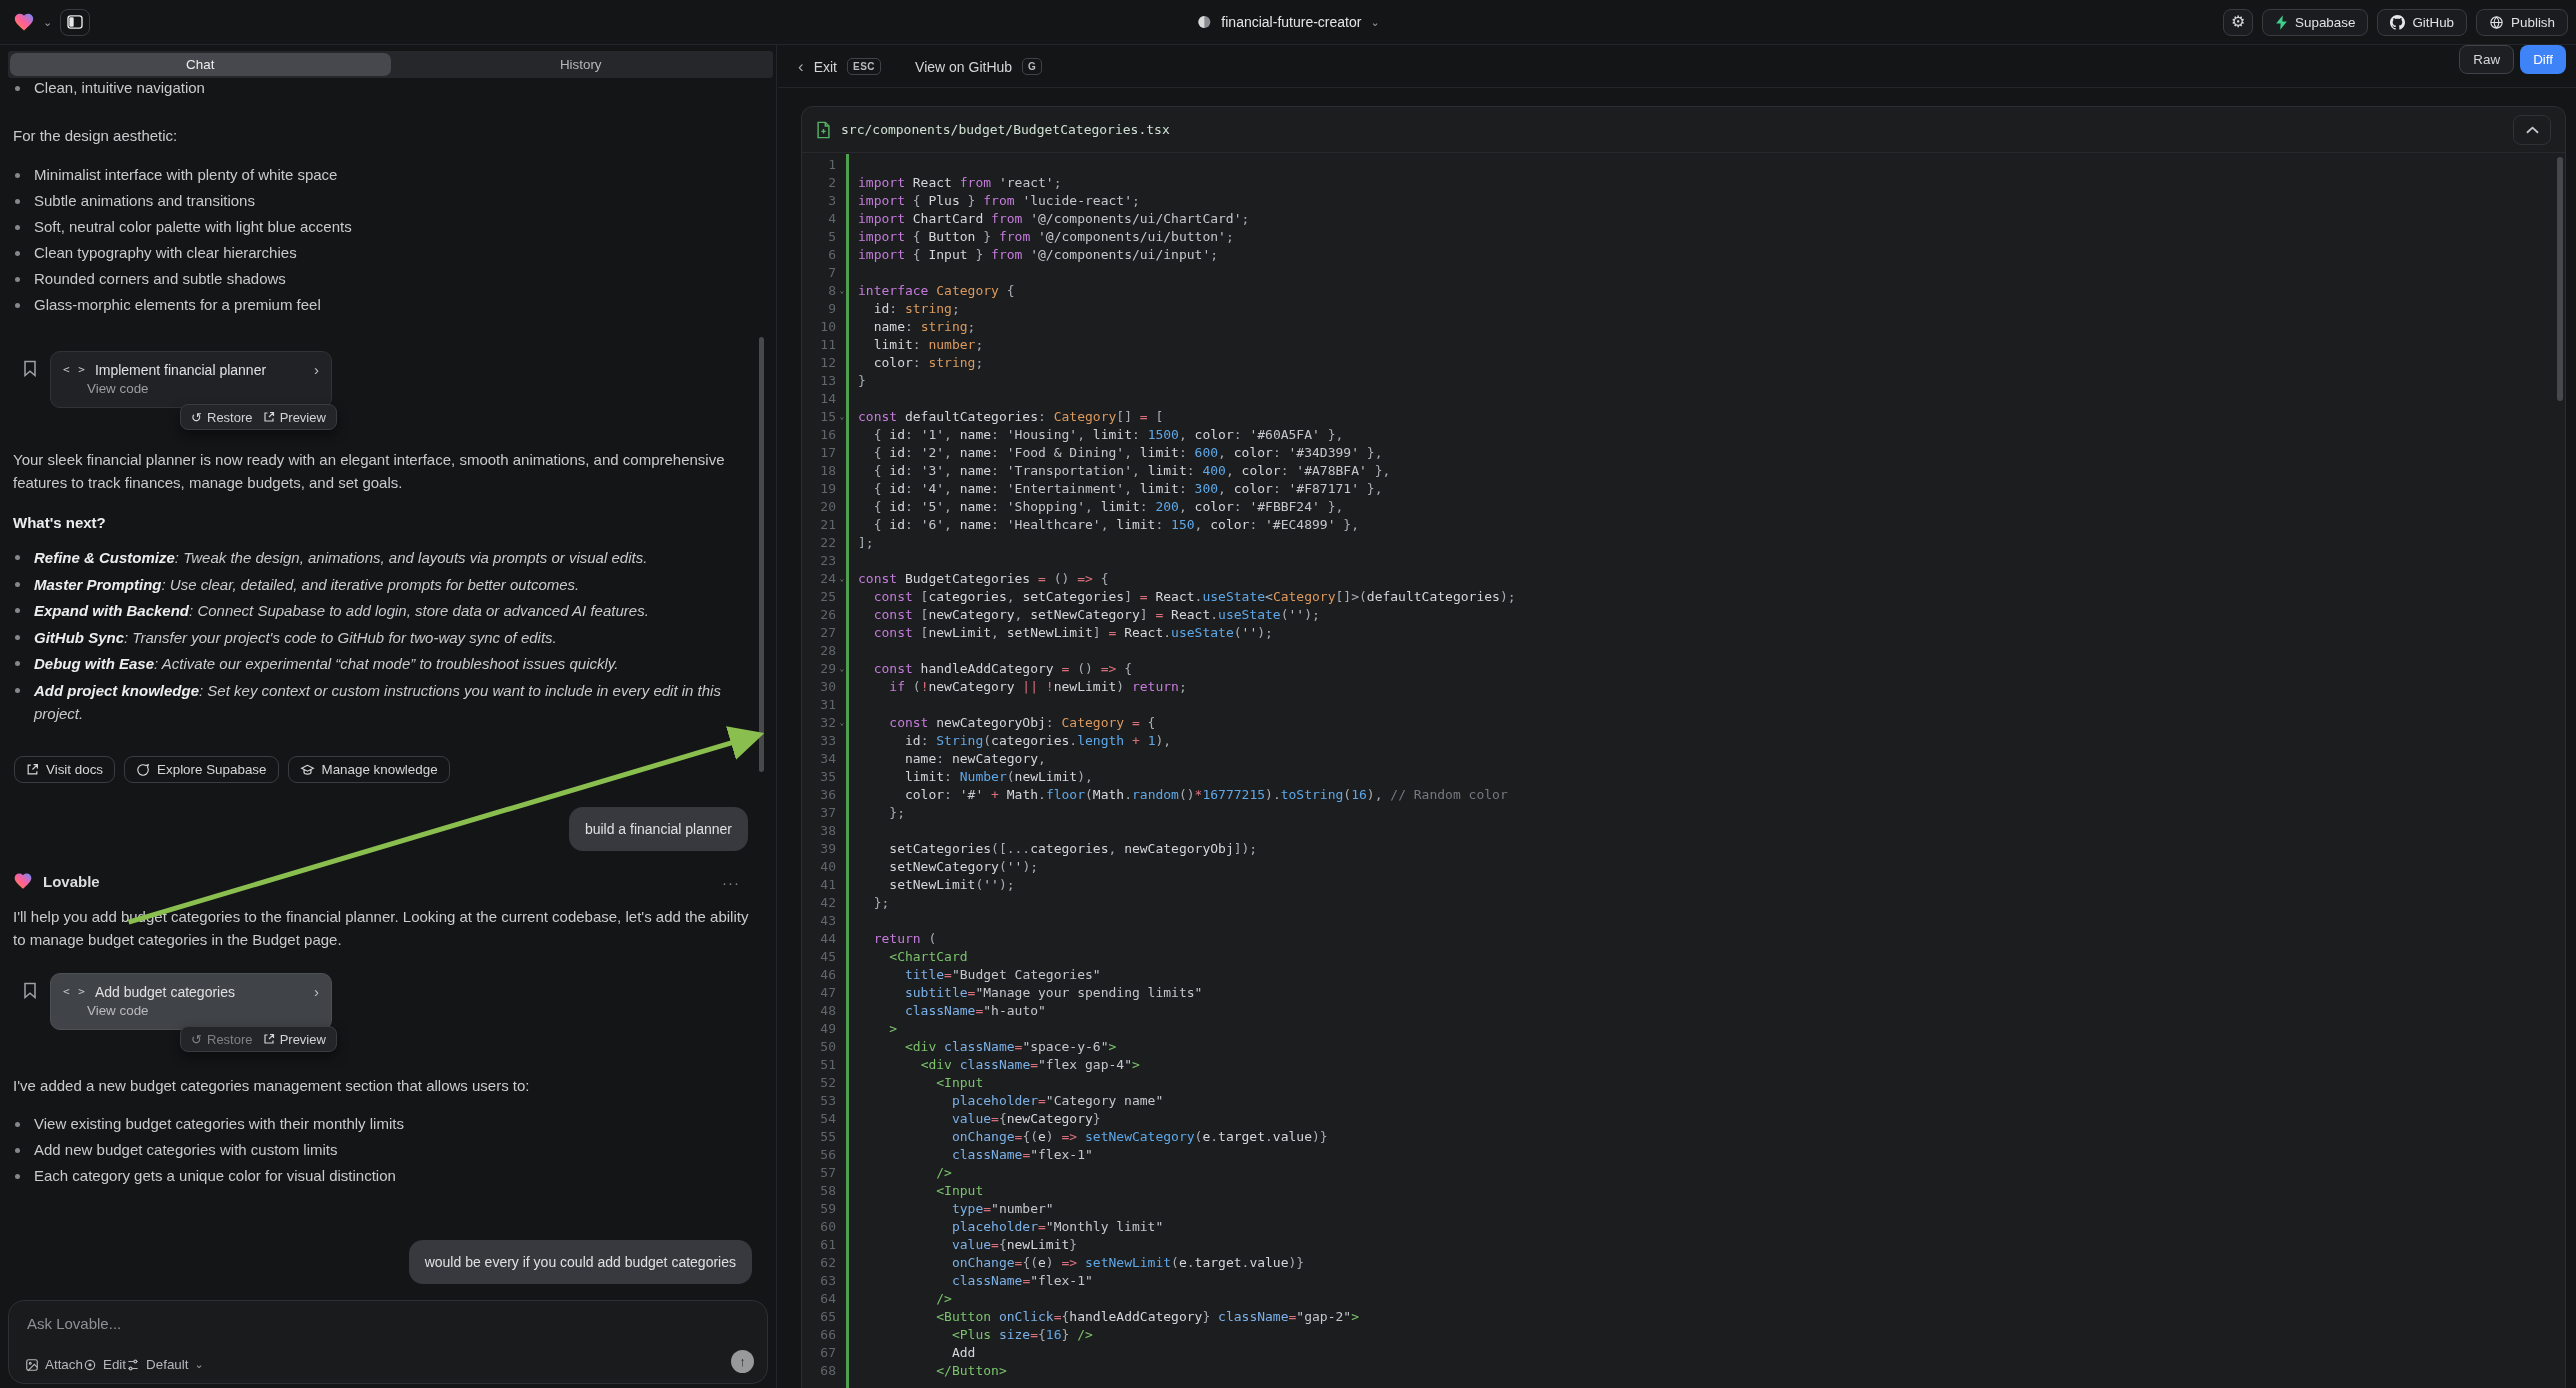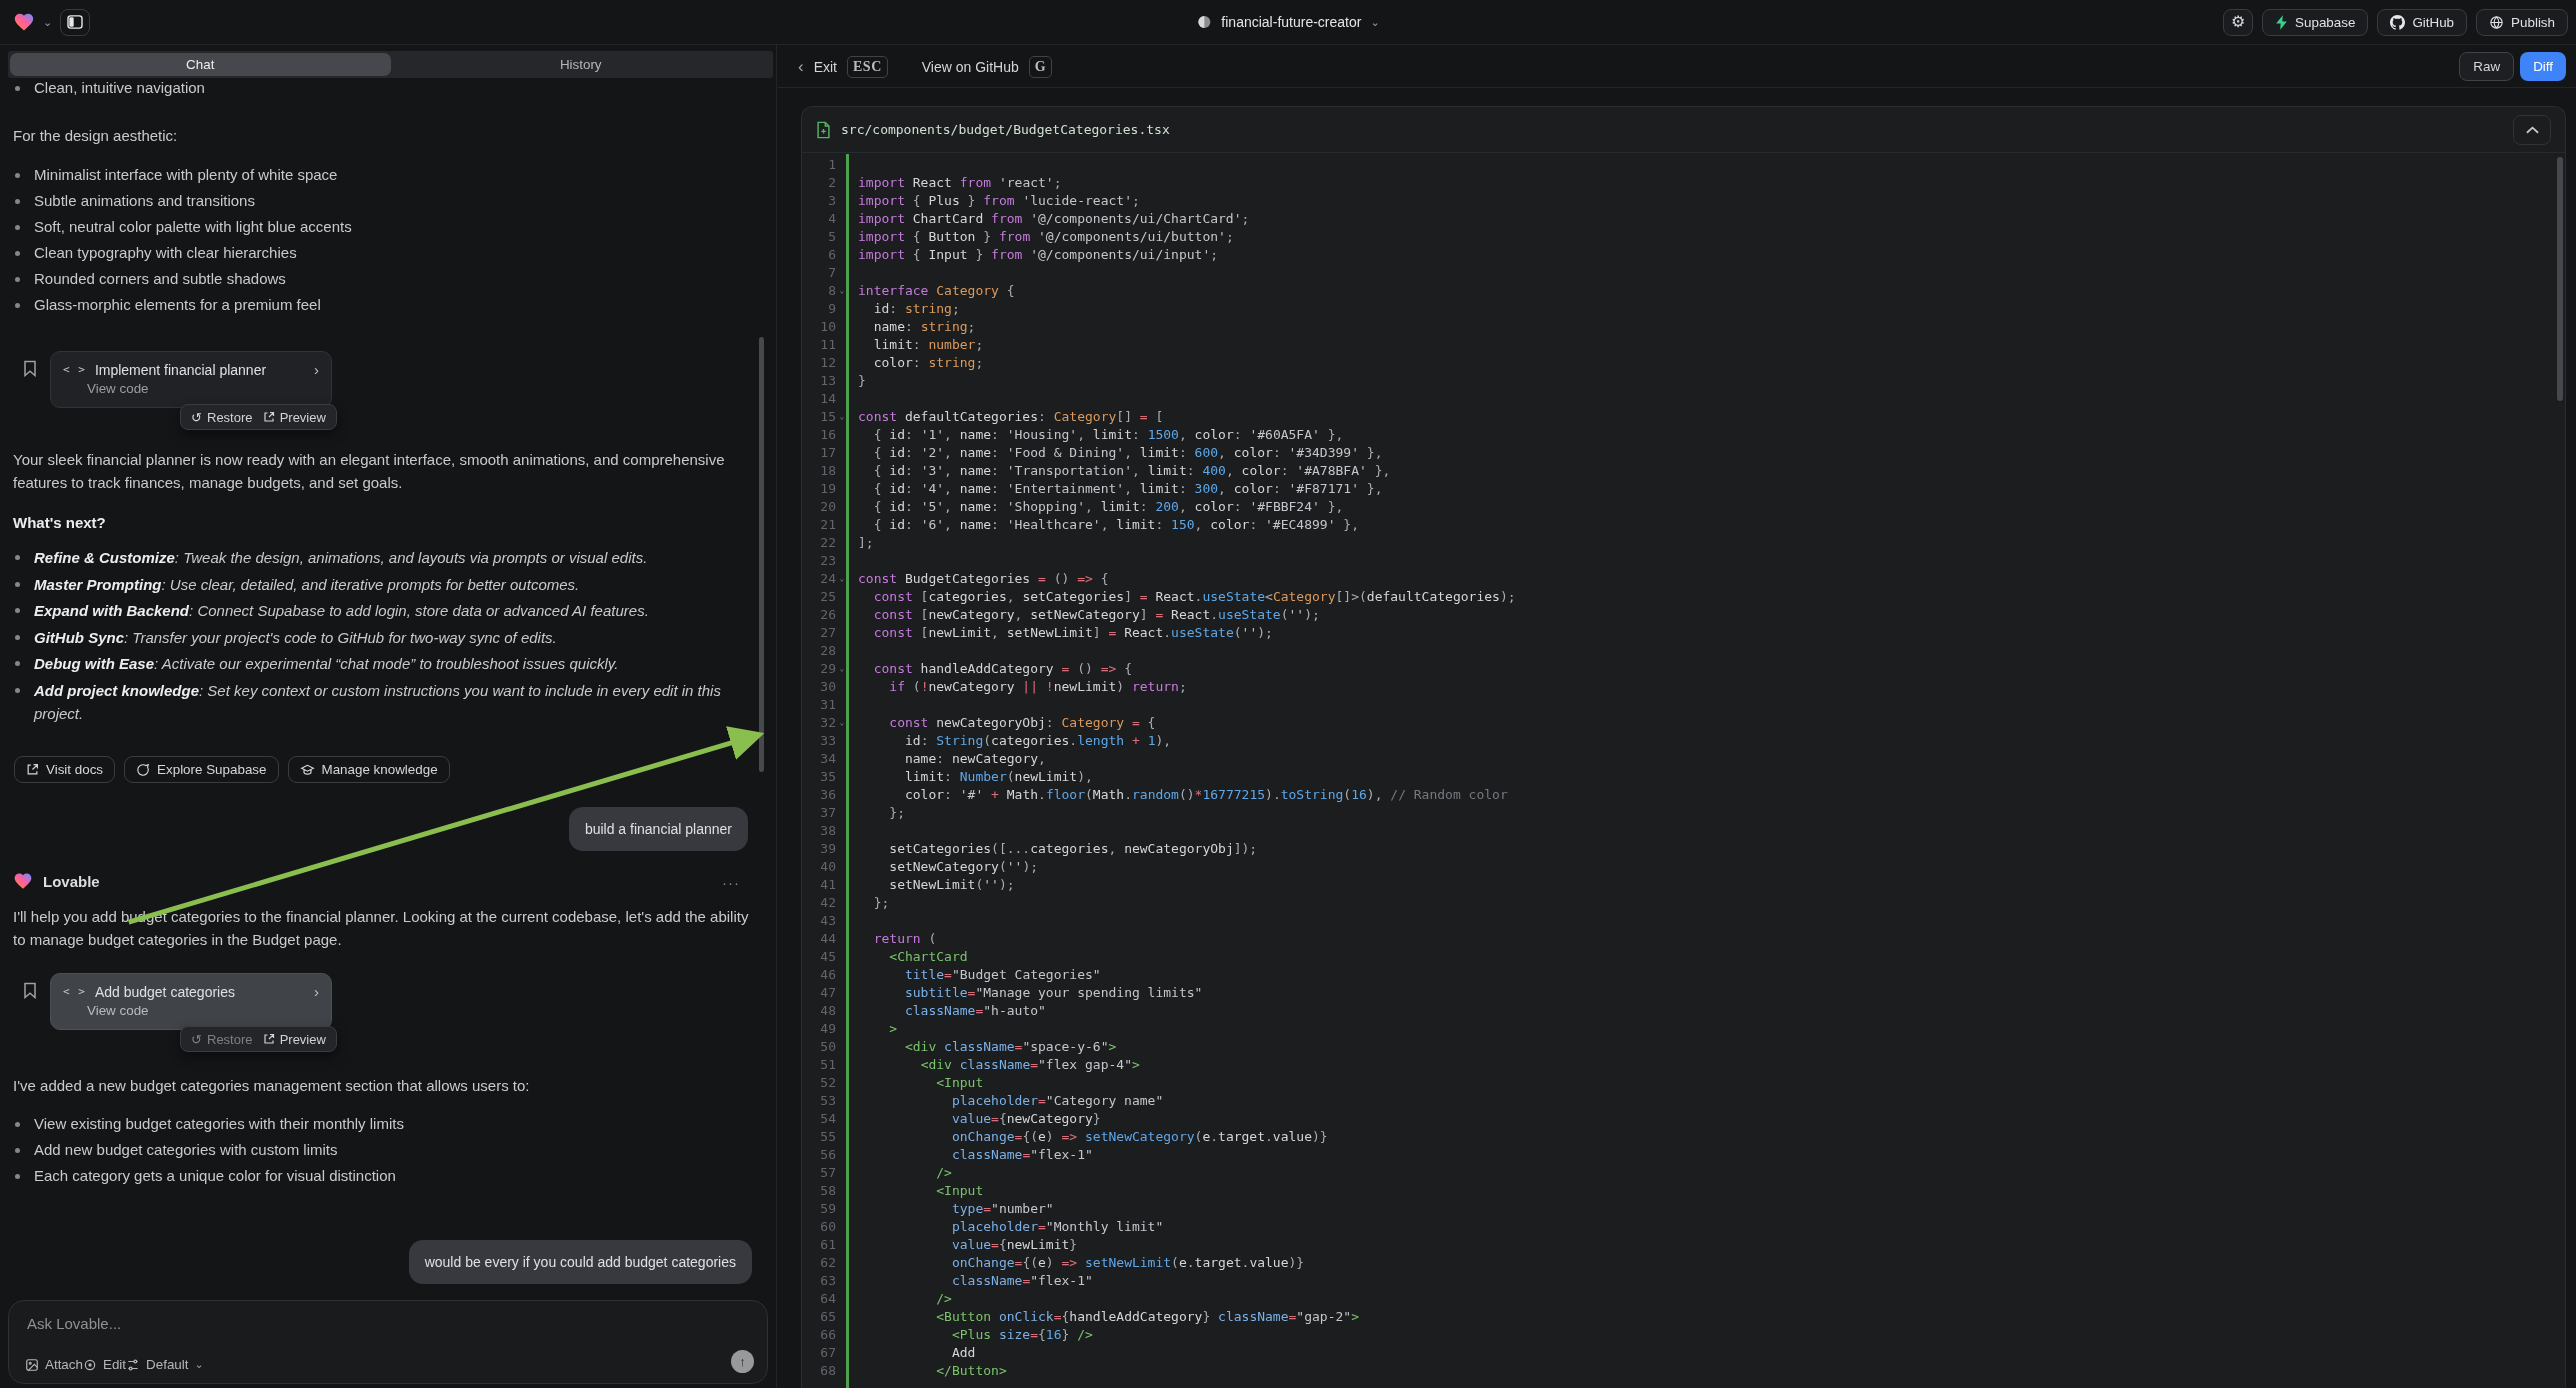--- a/index.html
+++ b/index.html
@@ -67,24 +67,24 @@
   .comp-item { display:flex; align-items:center; gap:6px; font-size:13.4px; color:#b5b7ba; cursor:pointer; }
   #send-btn { position:absolute; right:13px; bottom:10px; width:23px; height:23px; border-radius:50%; background:#98999b; display:flex; align-items:center; justify-content:center; color:#232527; font-size:13px; font-weight:bold; cursor:pointer; }
 
   #chat-scrollbar { position:absolute; left:759px; top:292px; width:5px; height:435px; border-radius:3px; background:#47494d; }
   #anno-arrow { position:absolute; left:0; top:0; pointer-events:none; }
 
   
   #editor { position:absolute; left:778px; top:45px; right:0; bottom:0; background:#141517; }
   #ed-header { position:absolute; left:0; top:0; right:0; height:43px; border-bottom:1px solid #232528; }
   .edh-left { position:absolute; left:20px; top:0; height:43px; display:flex; align-items:center; gap:10px; }
-  .edh-right { position:absolute; right:10px; top:7px; display:flex; gap:6px; }
+  .edh-right { position:absolute; right:10px; top:0; display:flex; gap:6px; }
   .back-chev { color:#a6a8ac; font-size:17px; }
   .edh-label { font-size:14px; color:#d5d6d8; cursor:pointer; }
-  .kbd-badge { border:1px solid #3f4246; border-radius:5px; padding:2px 5px; font-size:14px; font-weight:bold; letter-spacing:0.5px; color:#b9bbbe;font-family:Liberation Serif, serif; }
+  .kbd-badge { border:1px solid #3f4246; border-radius:5px; padding:2px 5px; font-size:10px; font-weight:bold; letter-spacing:0.5px; color:#b9bbbe; }
   .gap18 { width:14px; }
   .raw-btn { height:29px; padding:0 13px; border:1px solid #3f4246; border-radius:8px; background:#1d1f22; font-size:13.4px; color:#d6d7d9; display:flex; align-items:center; cursor:pointer; }
   .diff-btn { height:29px; padding:0 13px; border:none; border-radius:8px; background:var(--accent-blue,#3f83f8); font-size:13.4px; color:#fff; display:flex; align-items:center; cursor:pointer; }
 
   #file-card { position:absolute; left:23px; top:61px; right:10px; bottom:0; background:#1b1d1f; border:1px solid #2b2d30; border-bottom:none; border-radius:12px 12px 0 0; overflow:hidden; }
   #path-row { position:absolute; left:0; top:0; right:0; height:46px; border-bottom:1px solid #27292c; display:flex; align-items:center; padding:0 14px; gap:10px; }
   #file-path { font-family:"DejaVu Sans Mono", monospace; font-size:13px; color:#cfe0d3; }
   #collapse-btn { margin-left:auto; width:38px; height:30px; border:1px solid #303236; border-radius:8px; display:flex; align-items:center; justify-content:center; cursor:pointer; }
 
   #code-area { position:absolute; left:0; top:47px; right:0; bottom:0; padding-top:2px; font-family:"DejaVu Sans Mono", monospace; font-size:13px; line-height:18px; }

